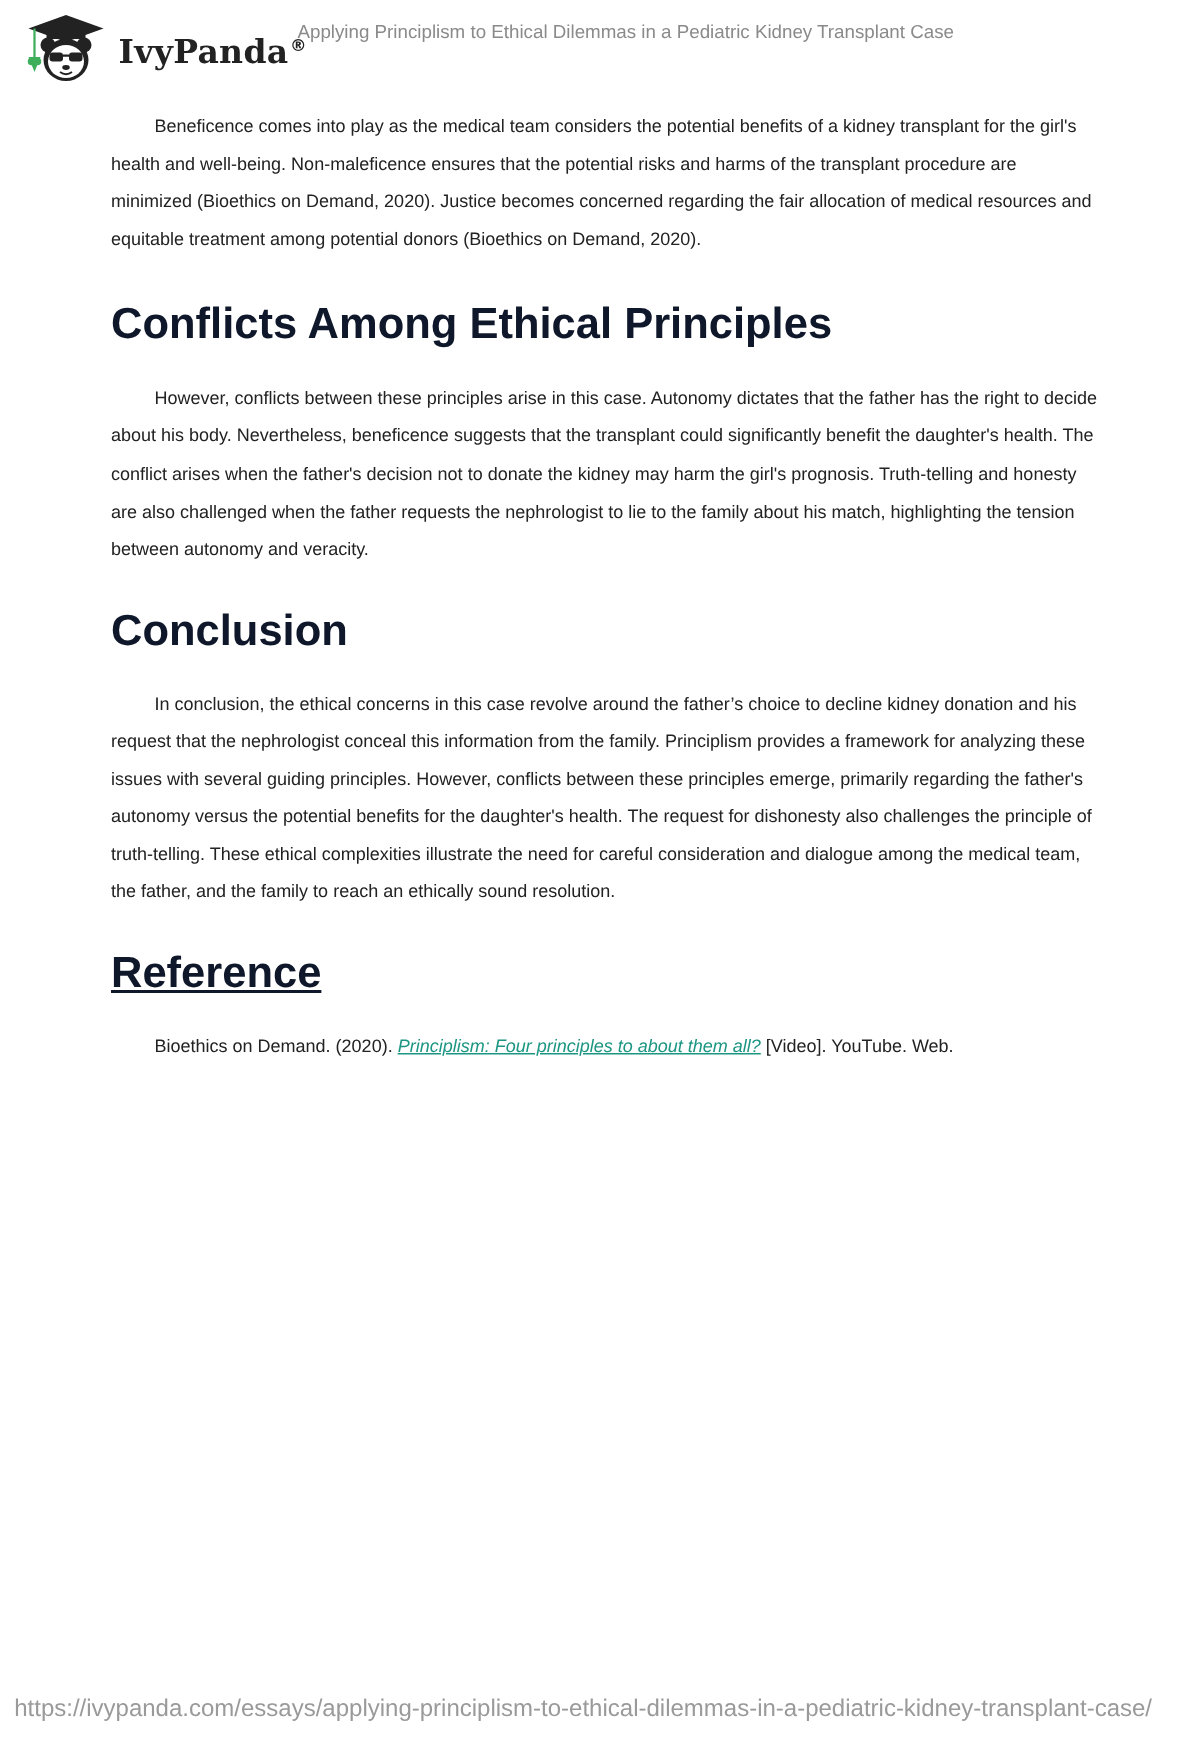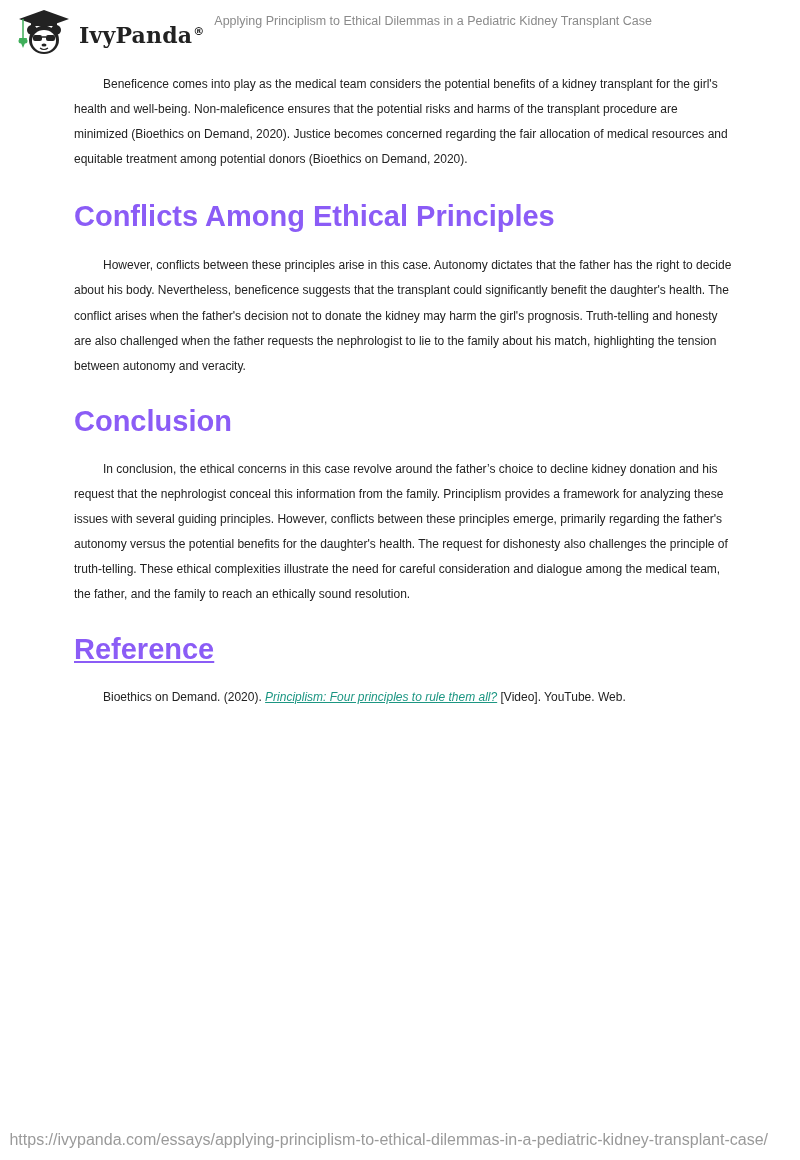--- a/index.html
+++ b/index.html
@@ -13,21 +13,20 @@
       position: relative;
       overflow: hidden;
       font-family: "Liberation Sans", sans-serif;
       color: #222222;
     }
     .header {
       position: absolute;
       top: 0; left: 0;
       width: 668px;
       height: 60px;
-      padding-left: 16px;
     }
     .logo {
       position: absolute;
       left: 17px;
       top: 8px;
       display: flex;
       align-items: center;
     }
     .logo svg { display: block; }
     .logo-text {
@@ -63,21 +62,21 @@
       margin: 0;
       font-size: 12px;
       line-height: 25.1px;
       text-indent: 29px;
       color: #222222;
     }
     h2.section {
       margin: 0;
       font-size: 29px;
       font-weight: bold;
-      color: #8b5cf6;
+      color: #0f172a;
       line-height: 34px;
     }
     .link {
       color: #1c9682;
       font-style: italic;
       text-decoration: underline;
       cursor: pointer;
     }
     .footer-url {
       position: absolute;
@@ -125,16 +124,16 @@
 <div class="content">
   <p class="body">Beneficence comes into play as the medical team considers the potential benefits of a kidney transplant for the girl's health and well-being. Non-maleficence ensures that the potential risks and harms of the transplant procedure are minimized (Bioethics on Demand, 2020). Justice becomes concerned regarding the fair allocation of medical resources and equitable treatment among potential donors (Bioethics on Demand, 2020).</p>
 
   <h2 class="section" style="margin-top:27px;">Conflicts Among Ethical Principles</h2>
   <p class="body" style="margin-top:20px;">However, conflicts between these principles arise in this case. Autonomy dictates that the father has the right to decide about his body. Nevertheless, beneficence suggests that the transplant could significantly benefit the daughter's health. The conflict arises when the father's decision not to donate the kidney may harm the girl's prognosis. Truth-telling and honesty are also challenged when the father requests the nephrologist to lie to the family about his match, highlighting the tension between autonomy and veracity.</p>
 
   <h2 class="section" style="margin-top:25px;">Conclusion</h2>
   <p class="body" style="margin-top:19px;">In conclusion, the ethical concerns in this case revolve around the father’s choice to decline kidney donation and his request that the nephrologist conceal this information from the family. Principlism provides a framework for analyzing these issues with several guiding principles. However, conflicts between these principles emerge, primarily regarding the father's autonomy versus the potential benefits for the daughter's health. The request for dishonesty also challenges the principle of truth-telling. These ethical complexities illustrate the need for careful consideration and dialogue among the medical team, the father, and the family to reach an ethically sound resolution.</p>
 
   <h2 class="section" style="margin-top:25px;text-decoration:underline;">Reference</h2>
-  <p class="body" style="margin-top:19px;"><span>Bioethics on Demand. (2020). </span><a class="link">Principlism: Four principles to rule them all?</a><span> [Video]. YouTube. Web.</span></p>
+  <p class="body" style="margin-top:19px;"><span>Bioethics on Demand. (2020). </span><a class="link">Principlism: Four principles to about them all?</a><span> [Video]. YouTube. Web.</span></p>
 </div>
 
 <div class="footer-url">https://ivypanda.com/essays/applying-principlism-to-ethical-dilemmas-in-a-pediatric-kidney-transplant-case/</div>
 
 </body></html>

